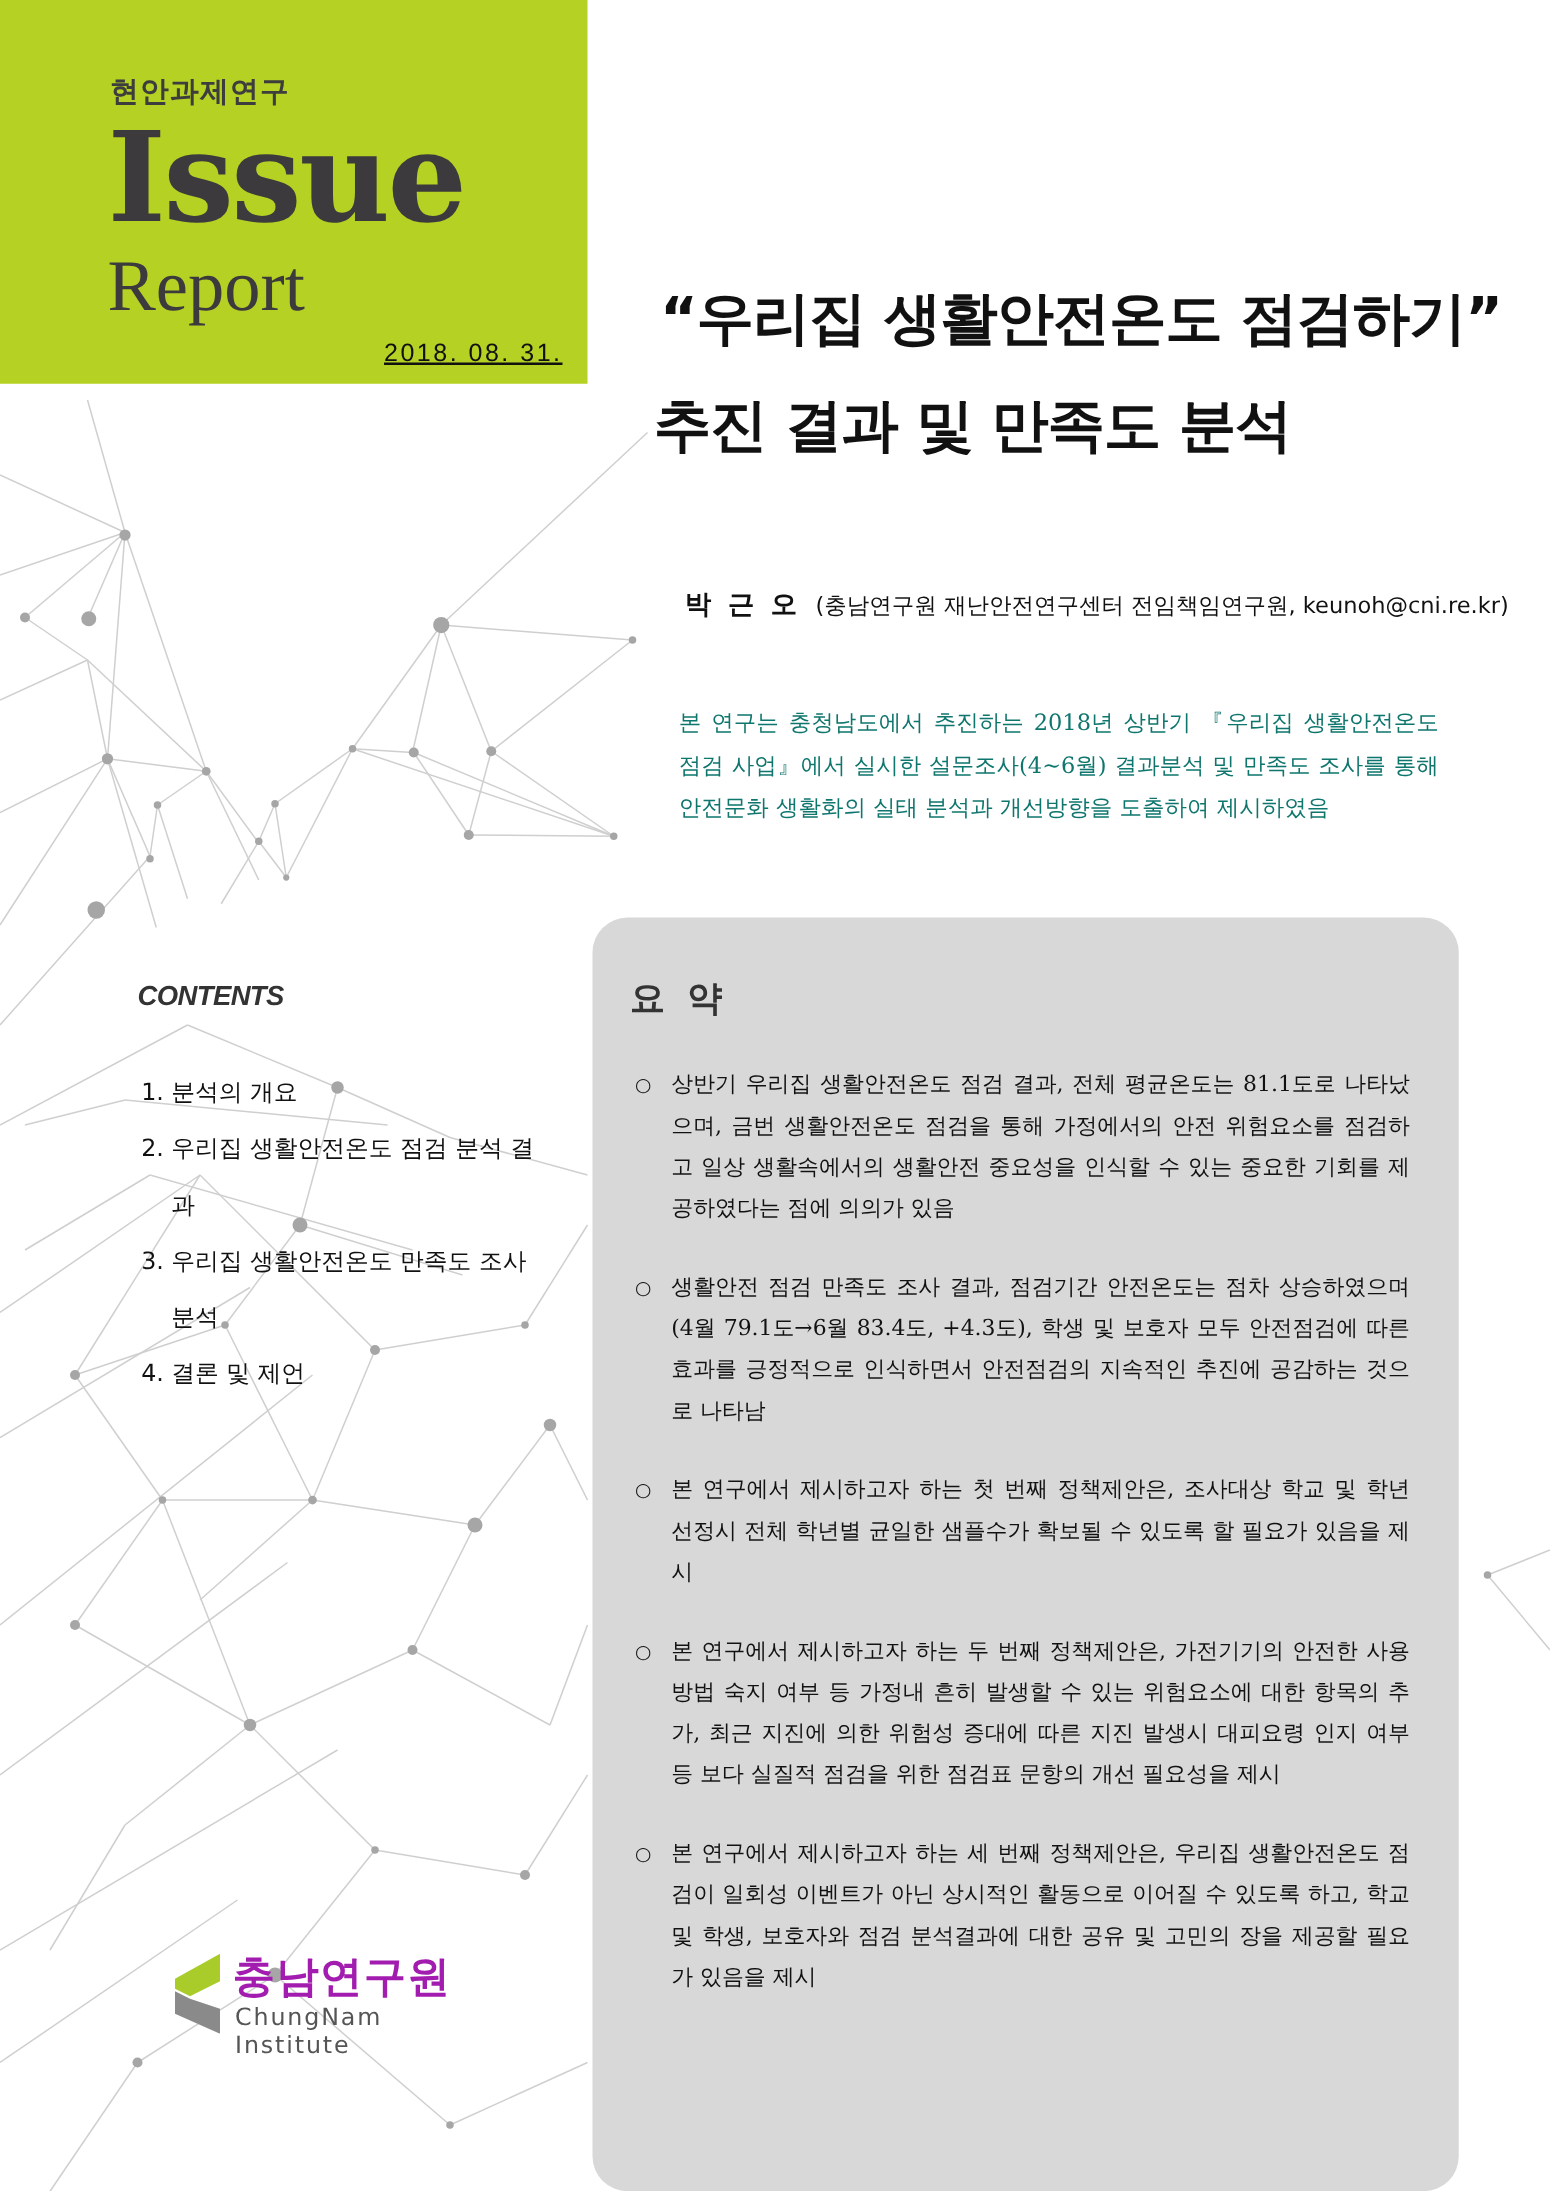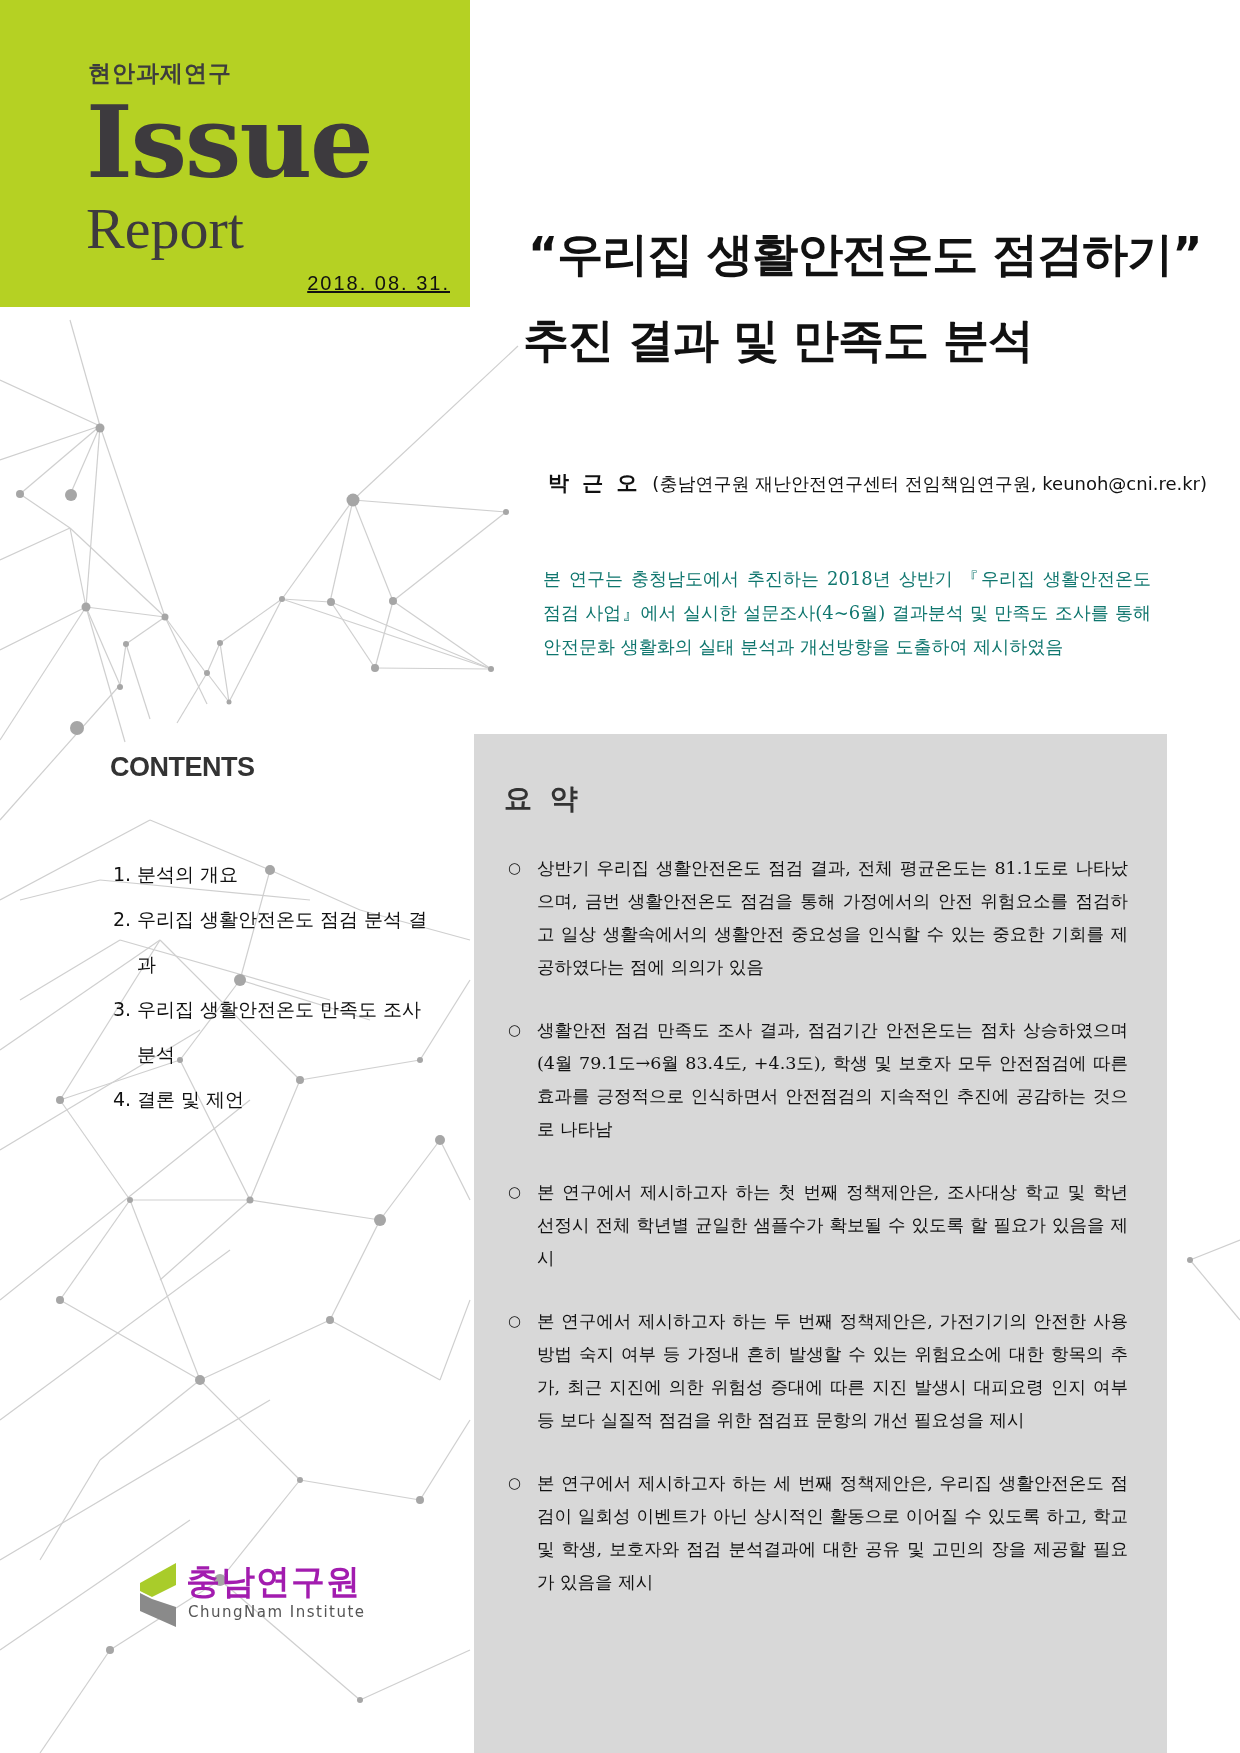--- a/index.html
+++ b/index.html
@@ -41,52 +41,54 @@
   .author {
     position: absolute; z-index: 3; left: 548px; top: 422px; font-size: 18px; white-space: nowrap; margin-top: 47px;
   }
   .author-name { font-weight: bold; font-size: 21px; letter-spacing: 3px; margin-right: 6px; }
   .intro {
     position: absolute; z-index: 3; left: 543px; top: 562px; width: 608px;
     font-family: "DejaVu Serif", "Liberation Serif", serif;
     font-size: 18px; line-height: 34px; text-align: justify; text-align-last: left; color: #0f766e;
   }
   .contents-title {
-    position: absolute; z-index: 3; left: 110px; top: 752px;
-    font-family: "Liberation Sans", sans-serif; font-size: 27px; font-weight: bold; color: #333;
+    position: absolute; z-index: 3; left: 110px; top: 784px;
+    font-family: "Liberation Sans", sans-serif; font-size: 22px; font-weight: bold; color: #333;
     letter-spacing: -0.5px;
+    font-style: italic;
   }
   .toc { position: absolute; z-index: 3; left: 113px; top: 852px; width: 320px; list-style: none; margin: 0; padding: 0; }
   .toc li { font-size: 19px; line-height: 45px; color: #111; display: flex; }
   .toc .num { width: 24px; flex: none; }
   .toc .txt { flex: 1; }
   .summary-panel {
     position: absolute; z-index: 2; left: 474px; top: 734px; width: 693px; height: 1019px;
     background: #d8d8d8;
+    border-radius: 28px;
   }
   .summary-title {
     position: absolute; left: 30px; top: 46px; font-size: 28px; font-weight: bold; color: #333;
     letter-spacing: 4px;
   }
   .summary-list { position: absolute; left: 34px; top: 118px; width: 620px; list-style: none; margin: 0; padding: 0; }
   .summary-list li {
     position: relative; padding-left: 29px; margin-bottom: 30px;
     font-family: "DejaVu Serif", "Liberation Serif", serif;
     font-size: 17.5px; line-height: 33px; text-align: justify; text-align-last: left; color: #111;
   }
   .bullet { position: absolute; left: 0; top: 0; font-size: 15px; }
   .logo {
     position: absolute; z-index: 3; left: 140px; top: 1563px; width: 240px; height: 60px;
   }
   .logo-mark { position: absolute; left: 0; top: 0; width: 36px; height: 64px; }
   .logo-kr {
     position: absolute; left: 46px; top: -4px; font-size: 34px; font-weight: bold; color: #a21caf; letter-spacing: 1px;
   }
   .logo-en {
-    position: absolute; left: 48px; top: 40px; font-family: "DejaVu Sans", sans-serif; font-size: 15px; color: #555; letter-spacing: 1.5px;
+    position: absolute; left: 48px; top: 40px; font-family: "DejaVu Sans", sans-serif; font-size: 19px; color: #555; letter-spacing: 1.5px;
   }
 </style>
 </head>
 <body>
 
 <svg class="network-bg" viewBox="0 0 1240 1753" xmlns="http://www.w3.org/2000/svg">
   <g stroke="#cfcfcf" stroke-width="1.2" fill="none">
     <line x1="100" y1="426" x2="20" y2="494"></line>
       <line x1="100" y1="426" x2="70" y2="495"></line>
     <line x1="100" y1="426" x2="86" y2="607"></line>

